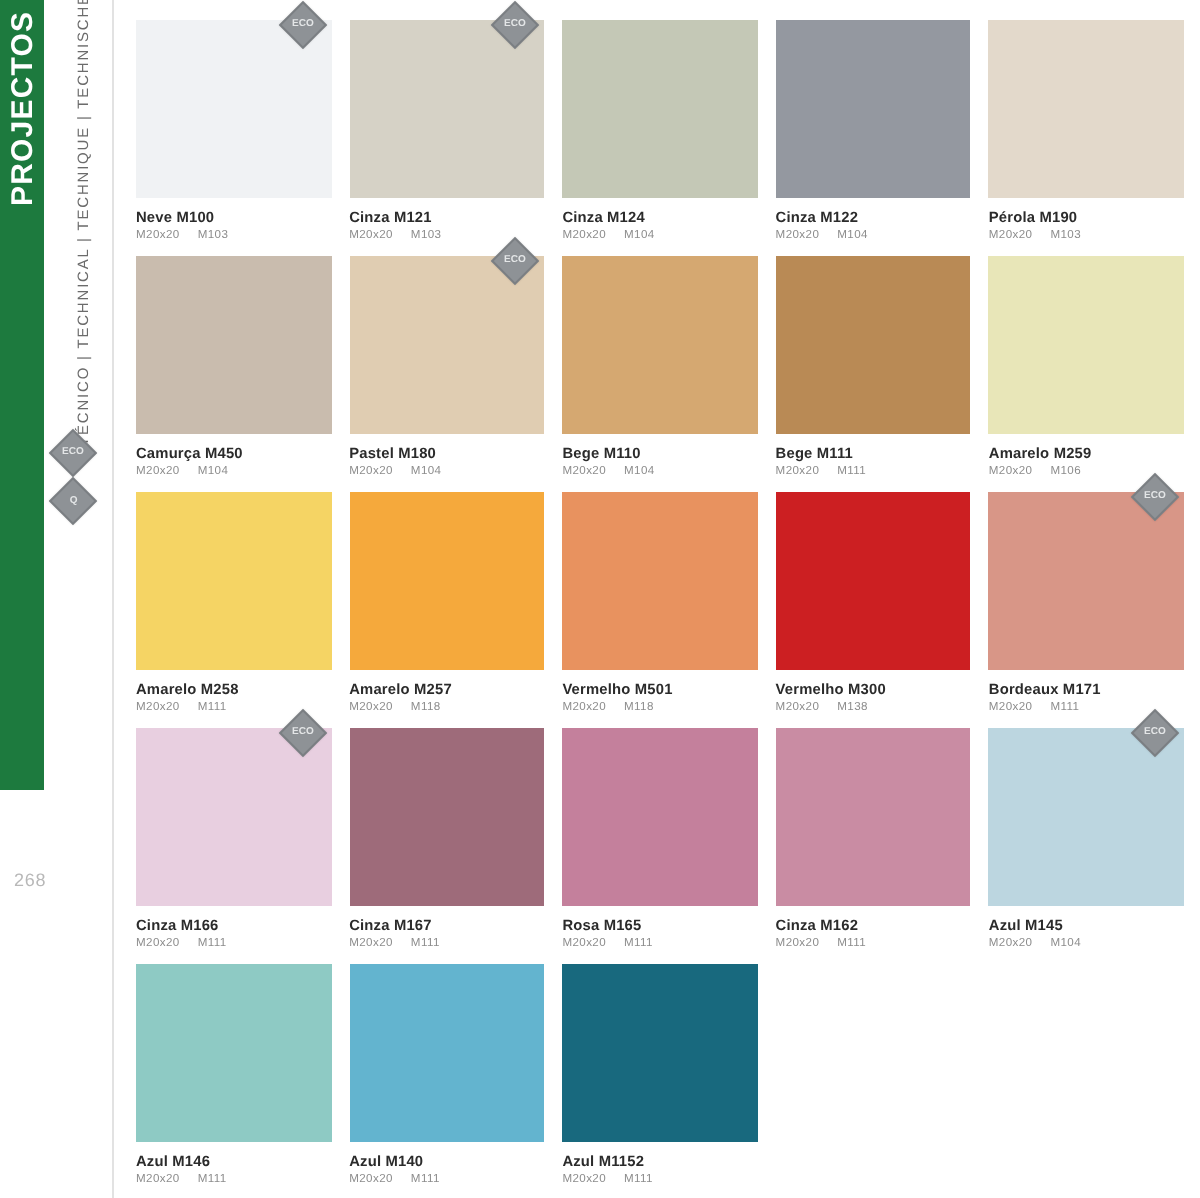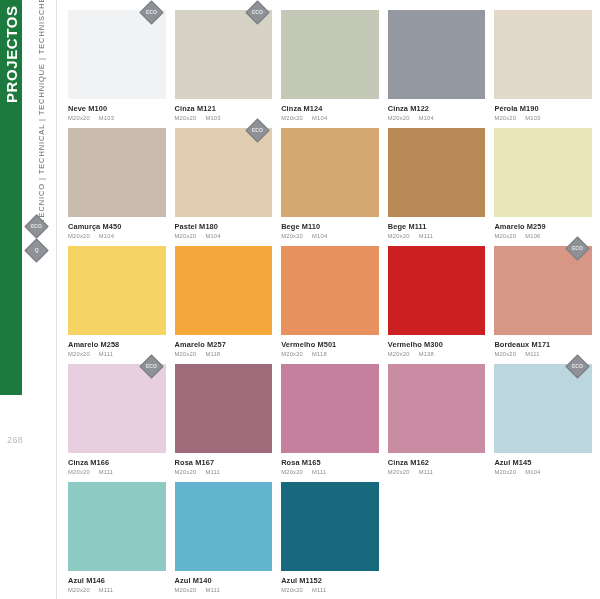--- a/index.html
+++ b/index.html
@@ -275,21 +275,21 @@
         <div class="cell-badge">
           <div class="diamond">
             <span class="inner">ECO</span>
           </div>
         </div>
         <div class="cell-name">Cinza M166</div>
         <div class="cell-meta"><span class="fmt">M20x20</span><span>M111</span></div>
       </div>
       <div class="cell">
         <div class="swatch" style="background: rgb(158, 107, 122);"></div>
-        <div class="cell-name">Rosa M167</div>
+        <div class="cell-name">Cinza M167</div>
         <div class="cell-meta"><span class="fmt">M20x20</span><span>M111</span></div>
       </div>
       <div class="cell">
         <div class="swatch" style="background: rgb(196, 128, 156);"></div>
         <div class="cell-name">Rosa M165</div>
         <div class="cell-meta"><span class="fmt">M20x20</span><span>M111</span></div>
       </div>
       <div class="cell">
         <div class="swatch" style="background: rgb(201, 140, 163);"></div>
         <div class="cell-name">Cinza M162</div>

